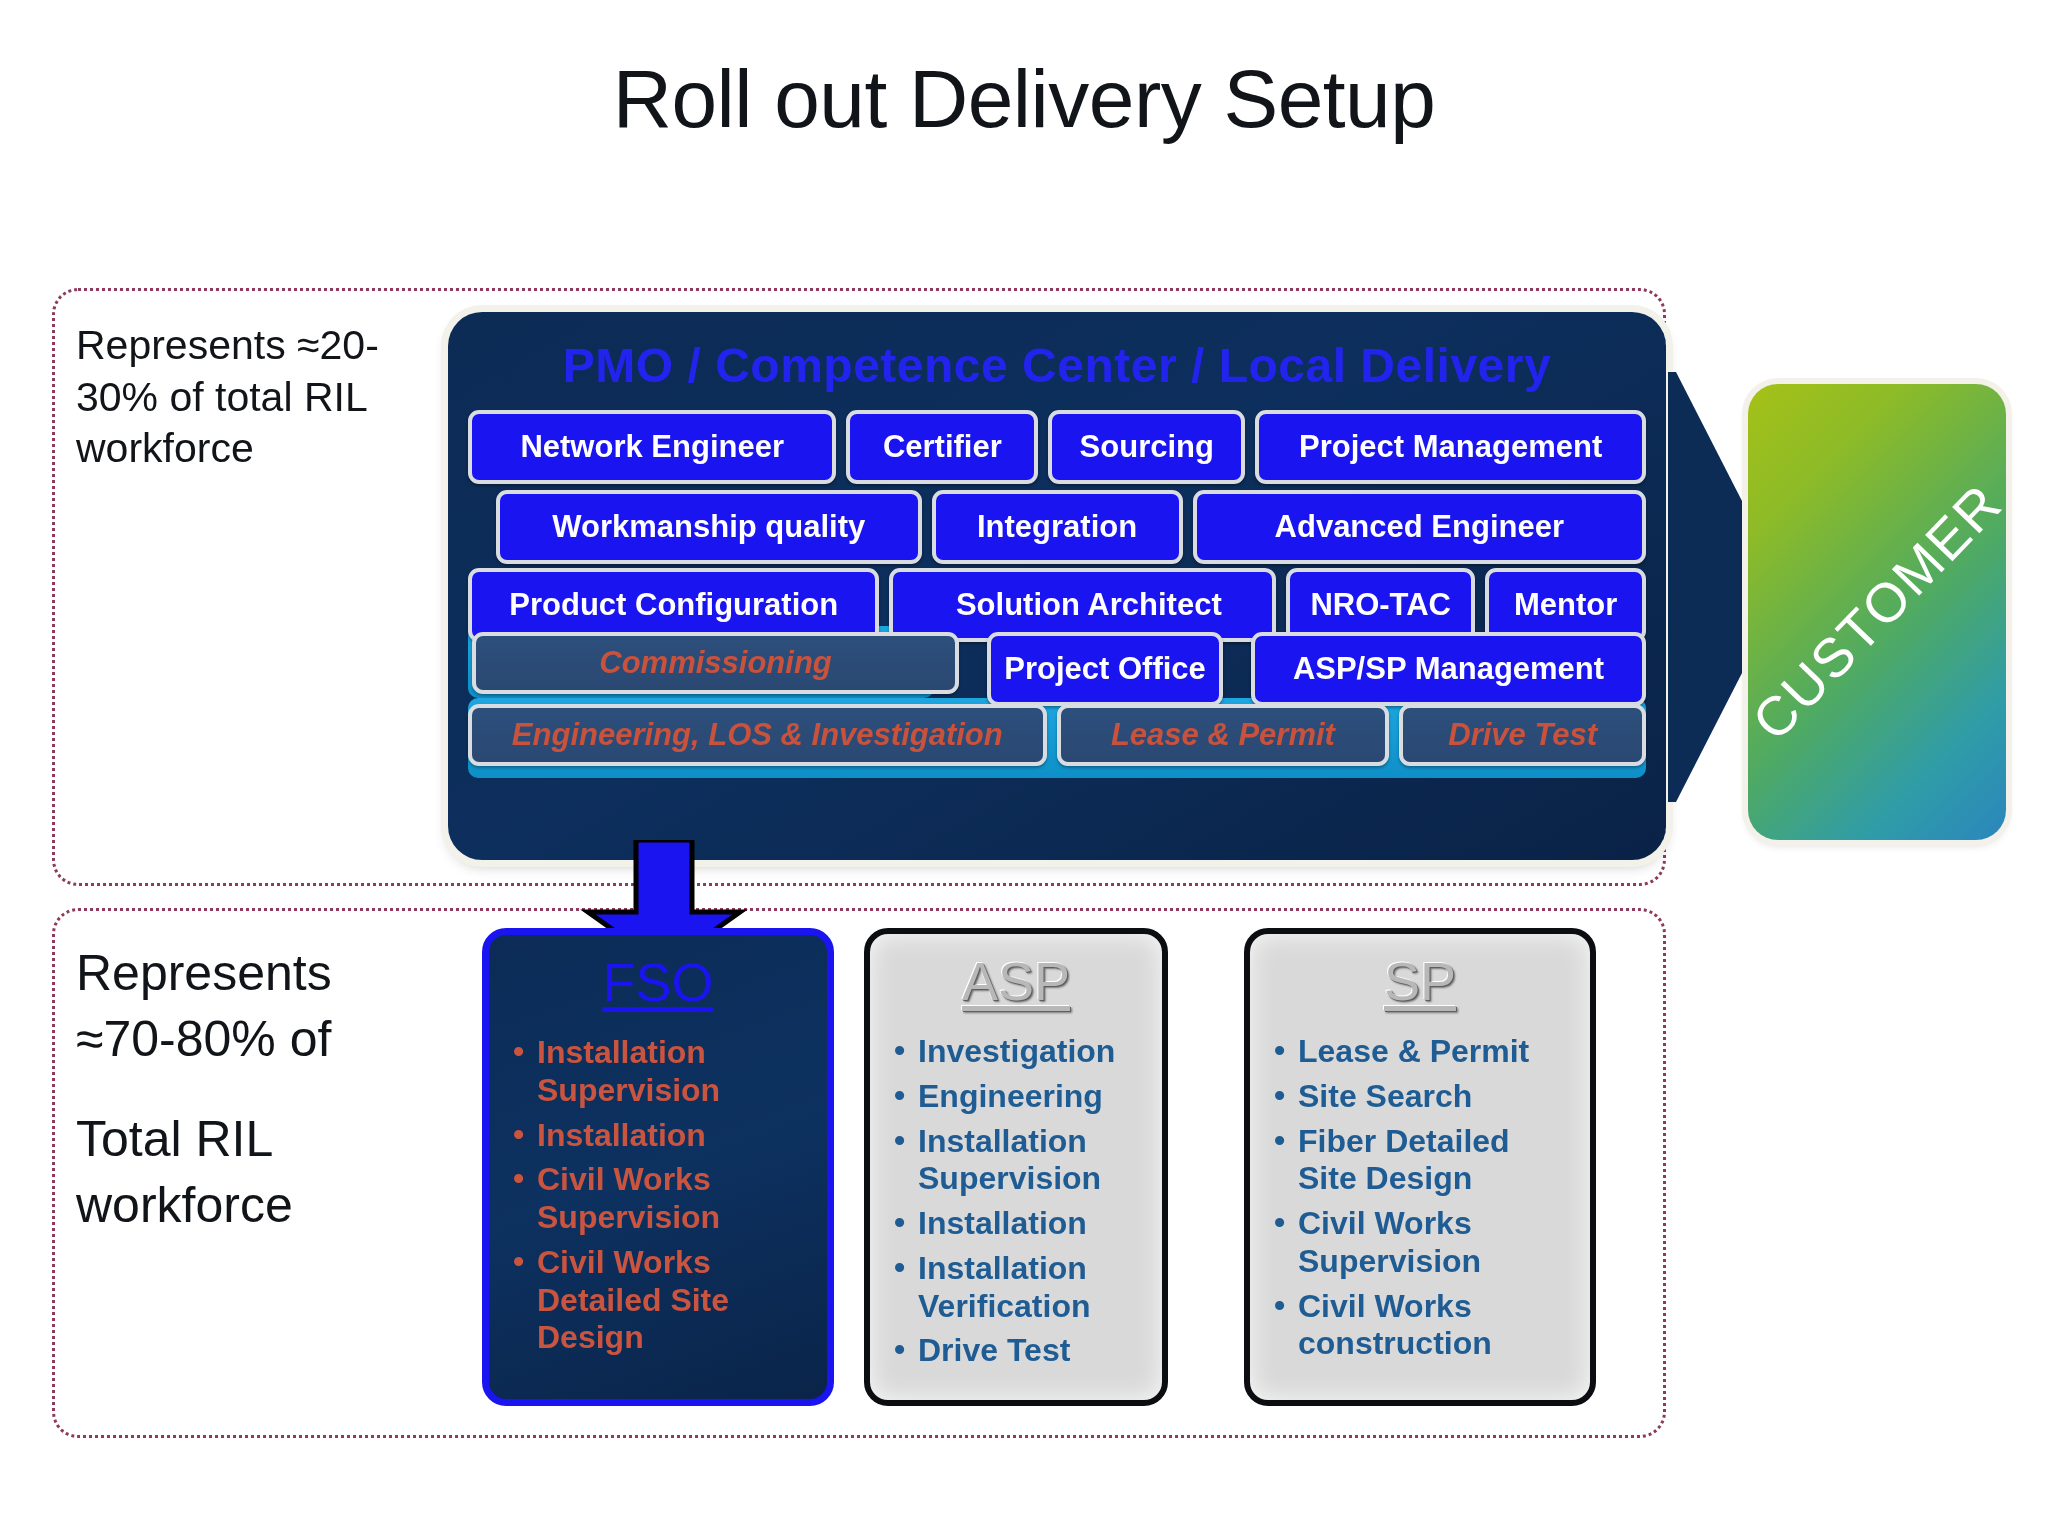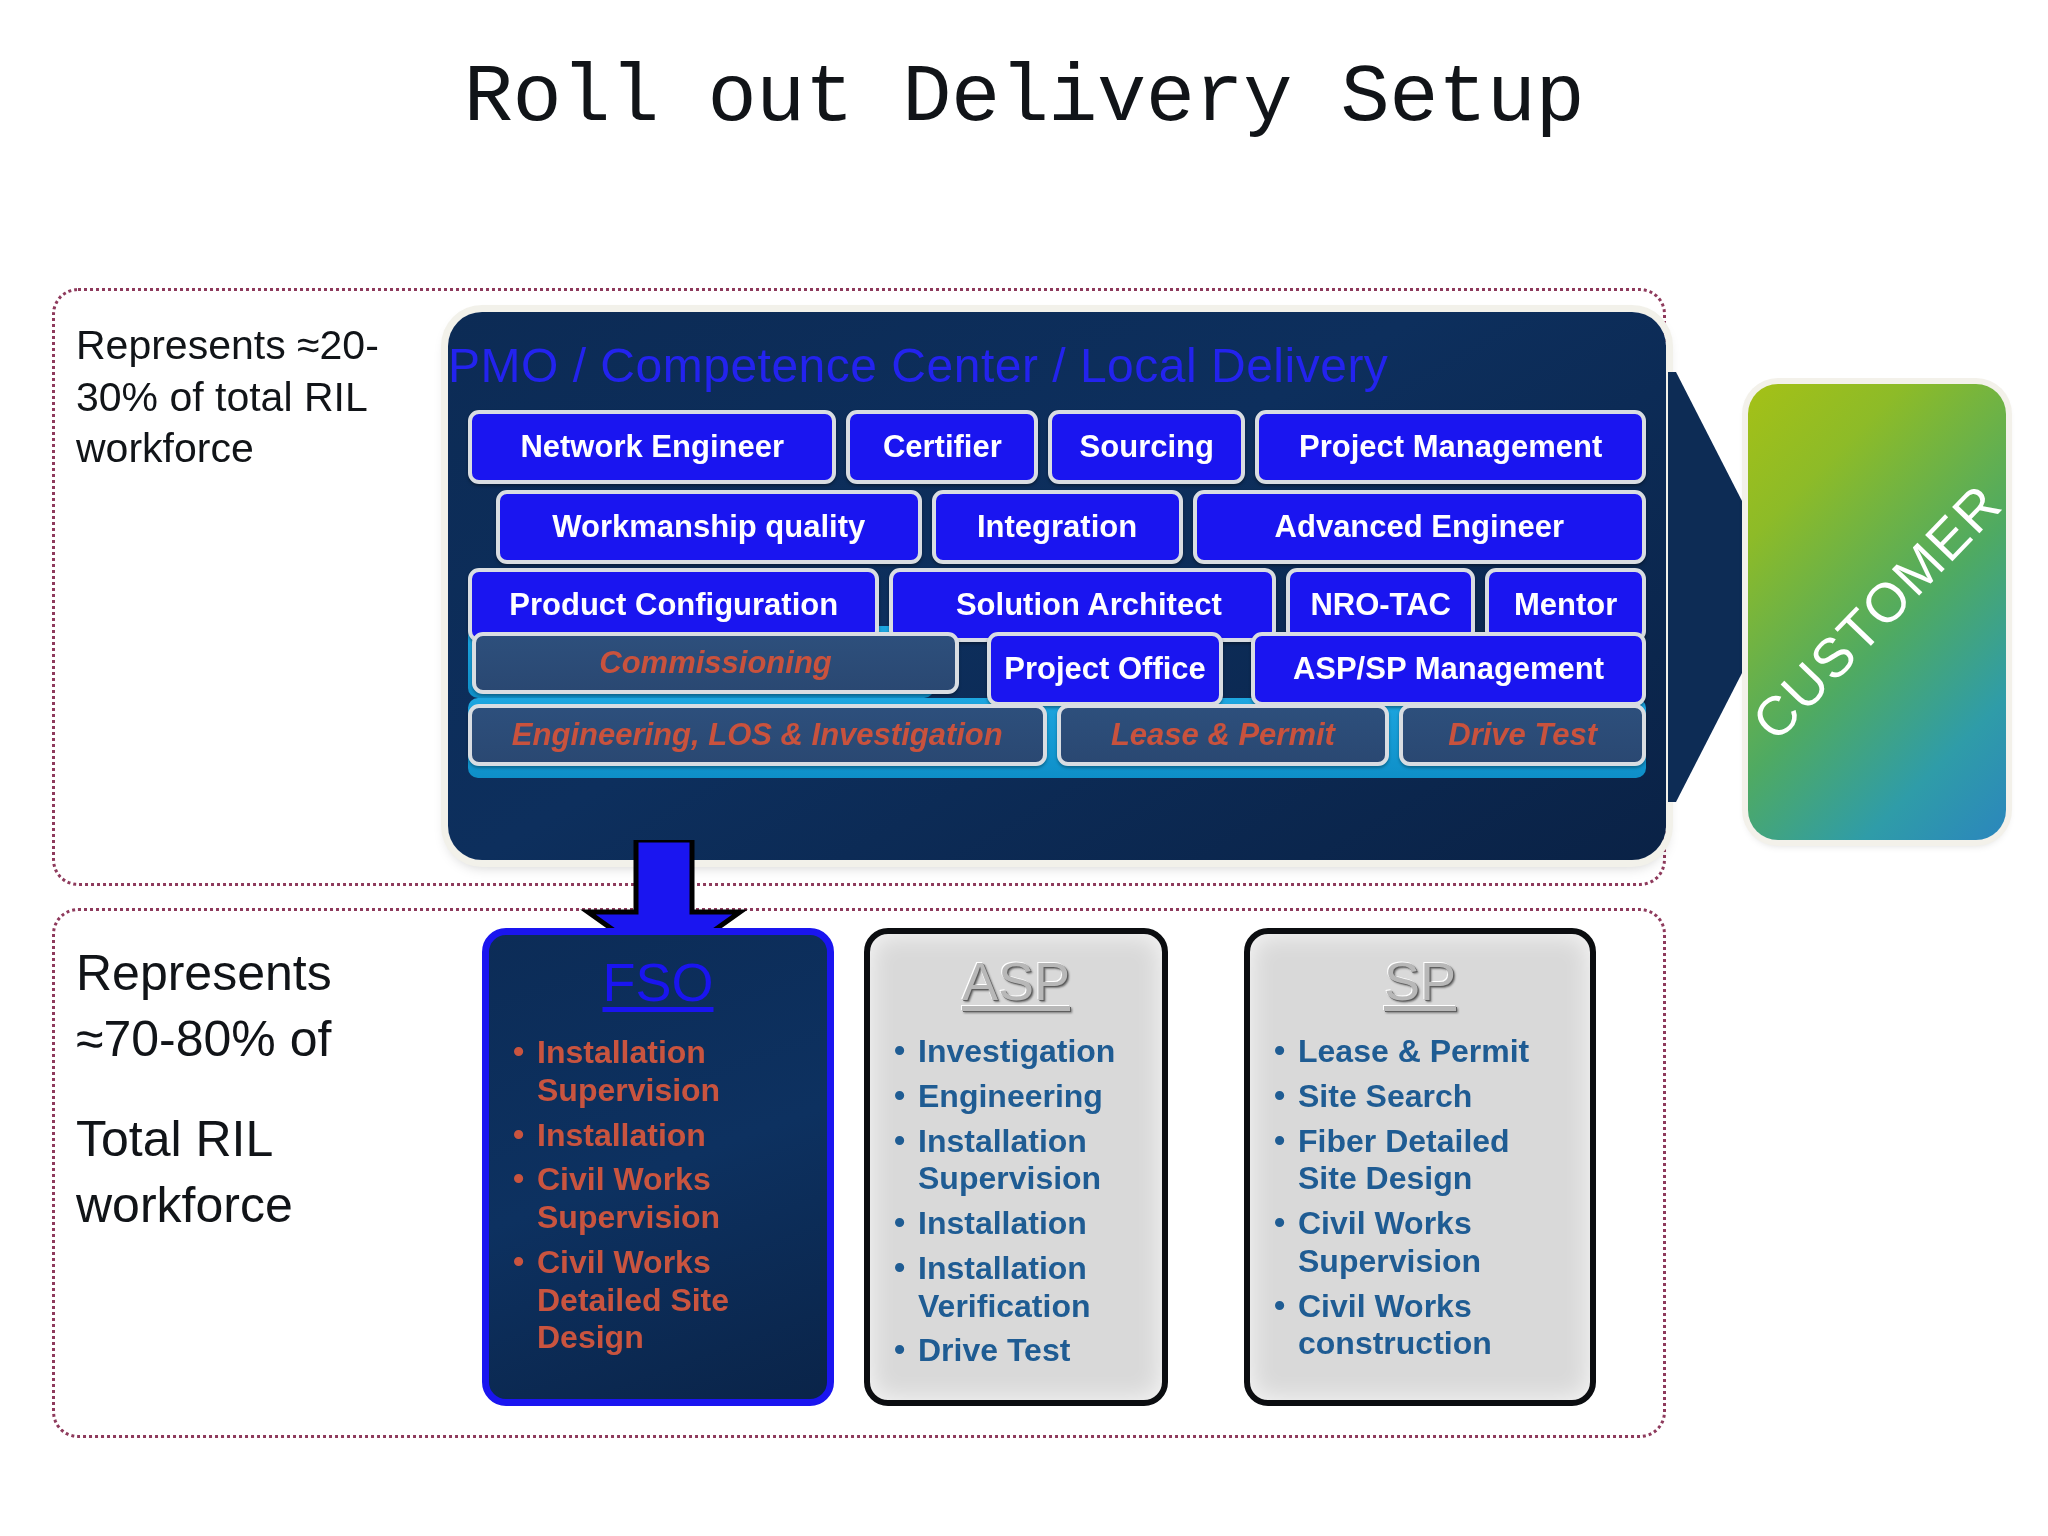--- a/index.html
+++ b/index.html
@@ -8,21 +8,21 @@
     background: #ffffff;
     font-family: "Liberation Sans", sans-serif;
     overflow: hidden;
   }
   #slide { position: relative; width: 2048px; height: 1536px; background: #fff; }
 
   
   .slide-title {
     position: absolute; left: 0; top: 52px; width: 2048px;
     text-align: center;
-    font-family: Liberation Mono, monospace;
+    font-family: Liberation Sans, sans-serif;
     font-size: 82px; font-weight: 400; color: #111418;
     letter-spacing: -0.5px;
   }
 
   
   .dotted-frame {
     position: absolute;
     border: 3px dotted #8e3a5c;
     border-radius: 26px;
     background: transparent;
@@ -50,21 +50,22 @@
   
   #pmo-panel {
     position: absolute; left: 448px; top: 312px;
     width: 1218px; height: 548px;
     background: linear-gradient(150deg,#0c2b55 0%, #0d2f5d 45%, #0a2246 100%);
     border-radius: 34px;
     box-shadow: 0 0 0 7px #f2f1ea, 0 6px 14px rgba(0,0,0,.22);
   }
   #pmo-heading {
     position: absolute; left: 0; top: 26px; width: 100%;
-    font-size: 48px; font-weight: 400; color: #2323ee;
+    text-align: center;
+    font-size: 48px; font-weight: 700; color: #2323ee;
     font-family: "Liberation Sans", sans-serif;
     letter-spacing: .5px;
   }
 
   .row { position: absolute; display: flex; gap: 10px; left: 20px; right: 20px; }
   #row1 { top: 98px; }
   #row2 { top: 178px; margin-left: 28px; }
   #row3 { top: 256px; }
 
   .chip {

